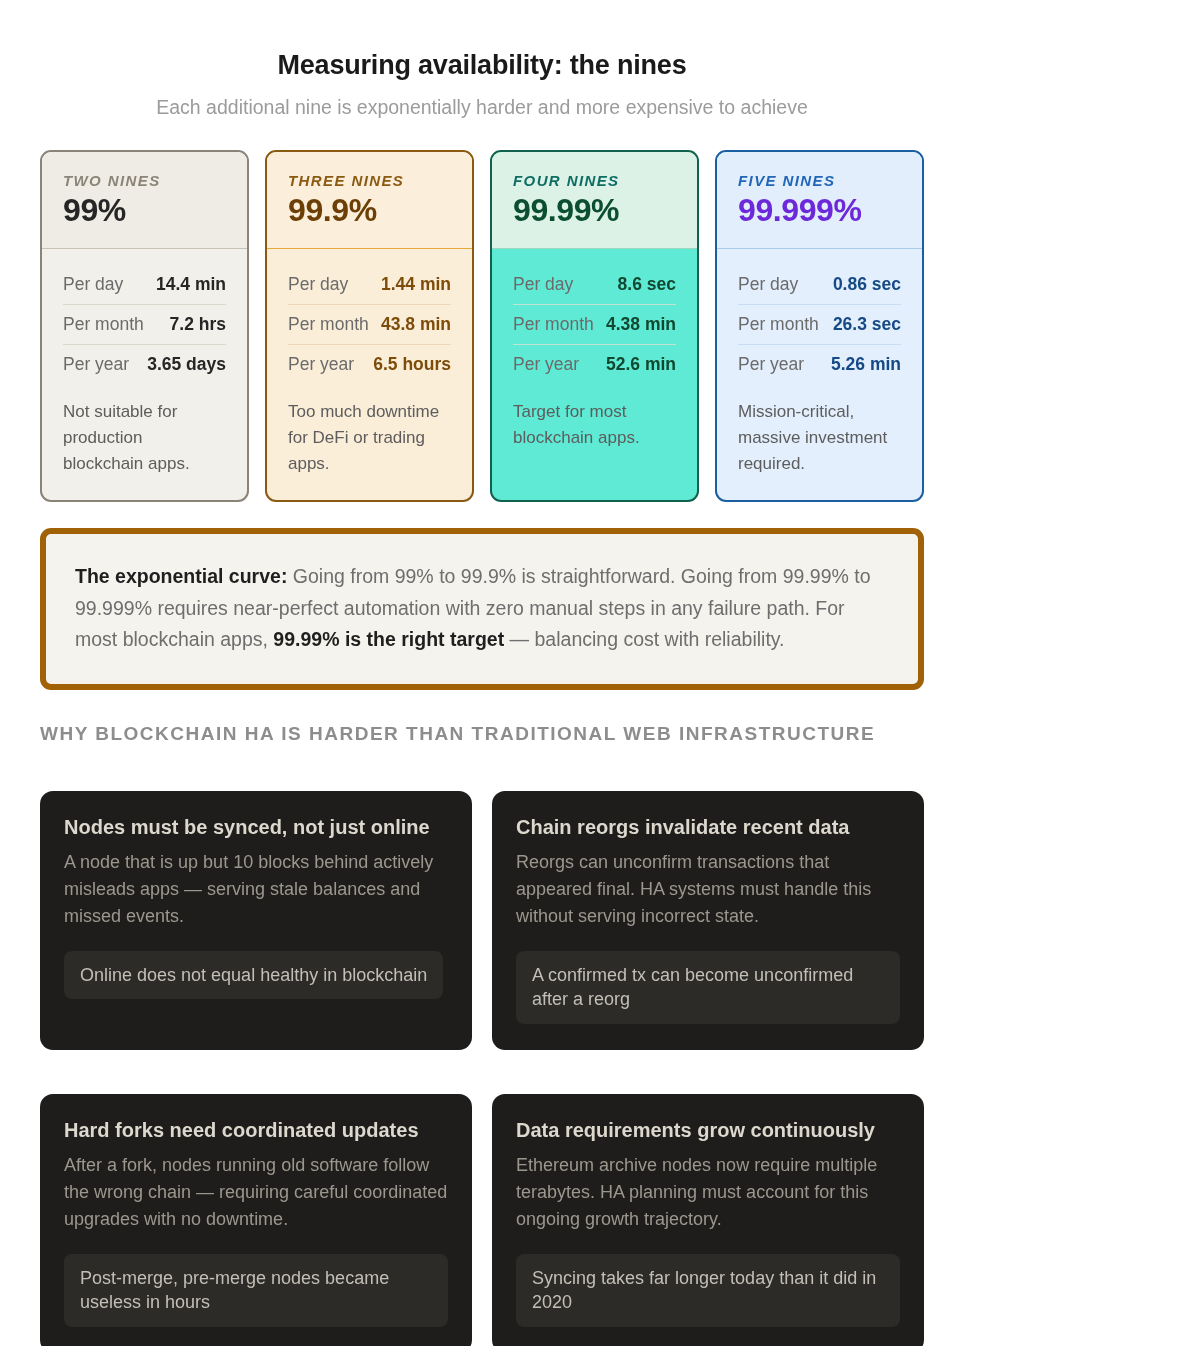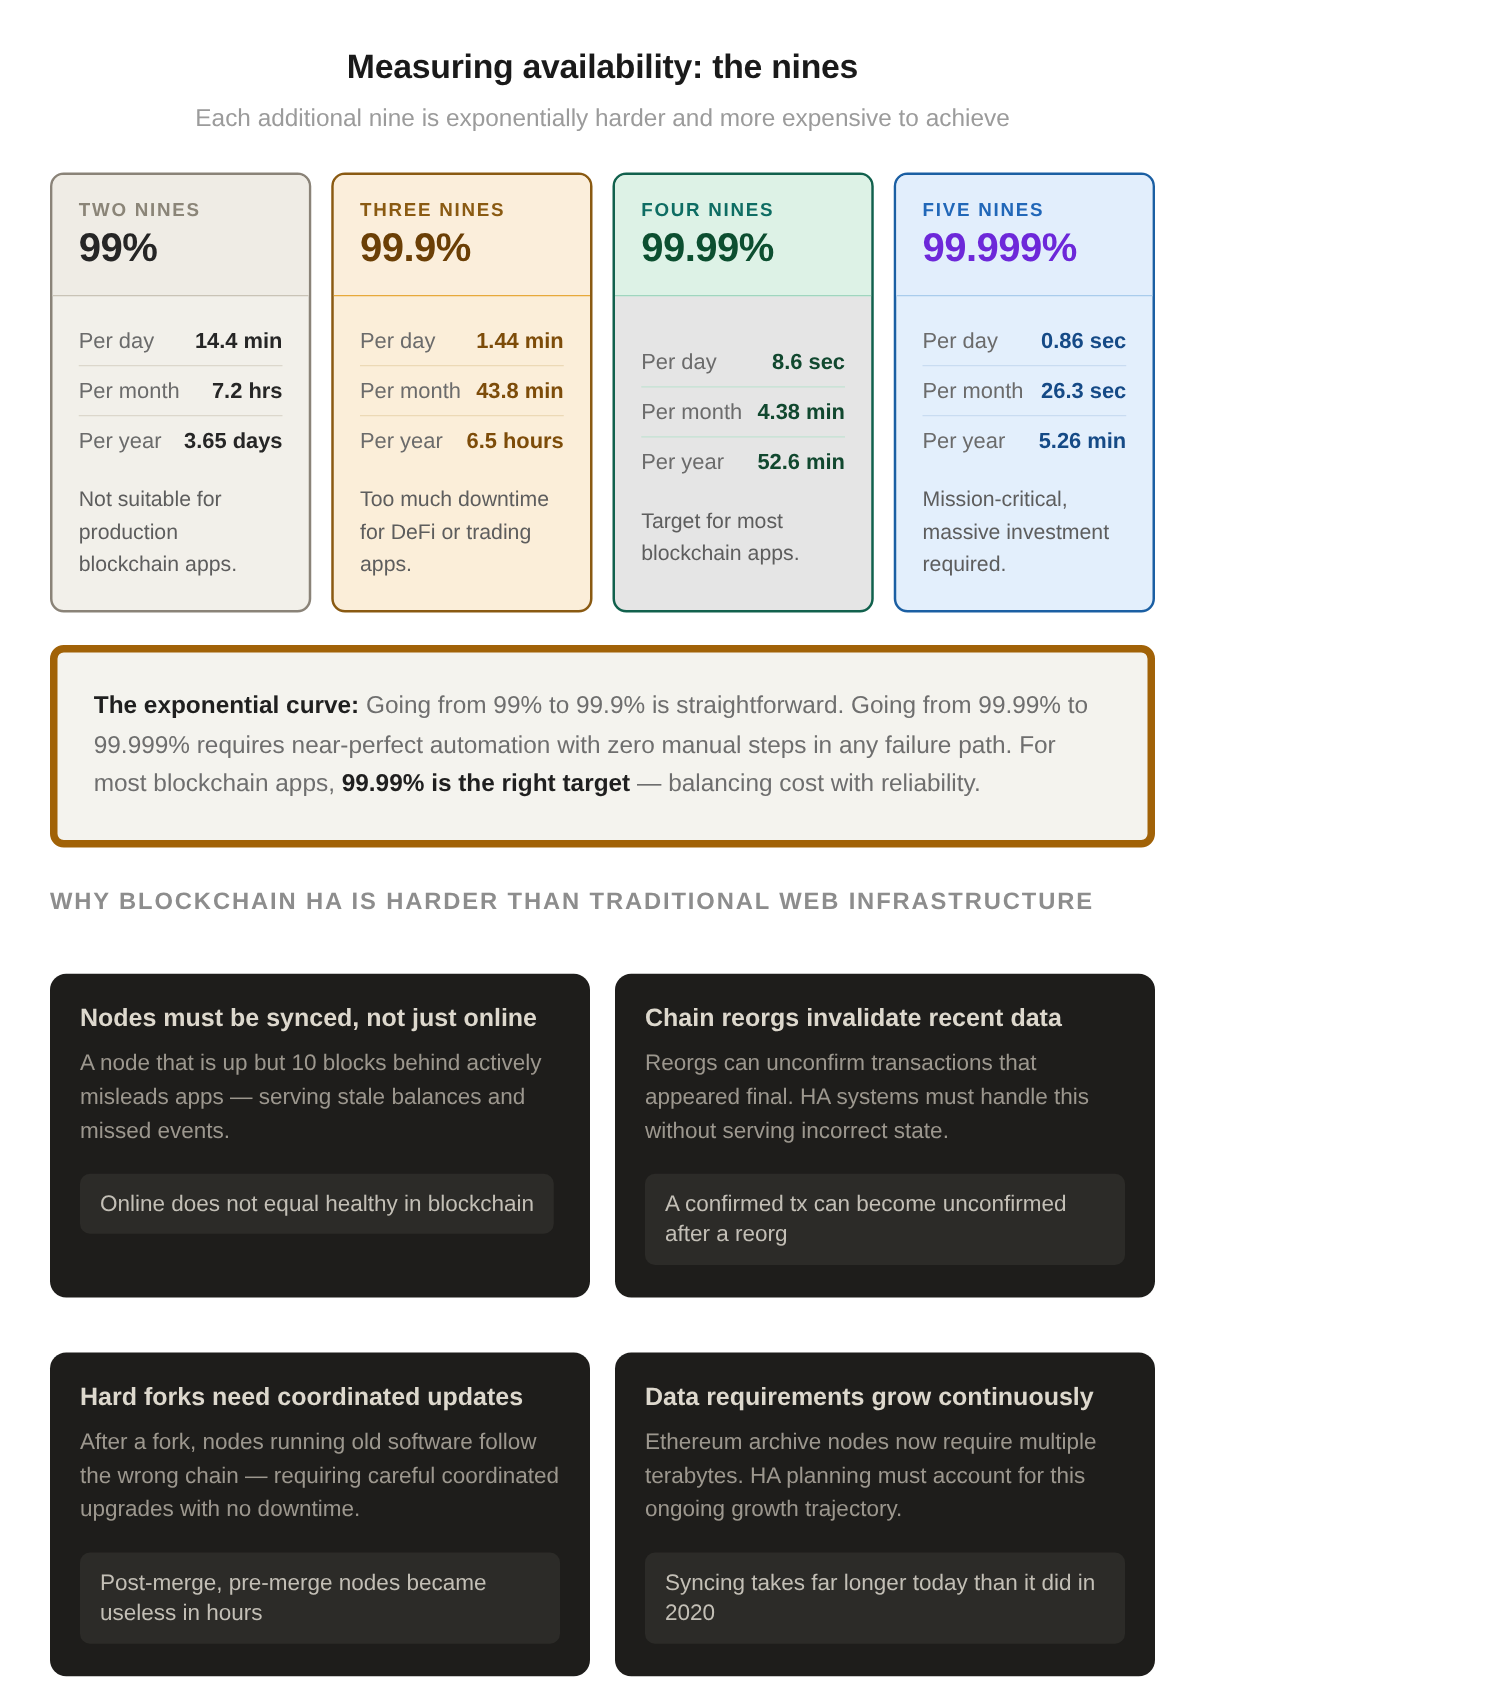--- a/index.html
+++ b/index.html
@@ -8,21 +8,21 @@
     width: 1200px;
     height: 1346px;
     background: #ffffff;
     font-family: "Liberation Sans", sans-serif;
     -webkit-font-smoothing: antialiased;
   }
 
   .page {
     width: 964px;
     height: 1346px;
-    padding: 0 40px;
+    padding: 12px 40px;
     position: relative;
     overflow: hidden;
   }
 
   
   .header { text-align: center; padding-top: 38px; }
 
   .page-title {
     font-size: 27px;
     font-weight: bold;
@@ -59,20 +59,21 @@
     padding: 20px 21px 19px 21px;
     border-bottom-width: 1px;
     border-bottom-style: solid;
   }
 
   .nine-tier {
     font-size: 15px;
     font-weight: bold;
     letter-spacing: 1.4px;
     text-transform: uppercase;
+    font-style: italic;
   }
 
   .nine-pct {
     font-size: 32px;
     font-weight: bold;
     margin-top: 3px;
     letter-spacing: -0.4px;
   }
 
   .nine-body {
@@ -109,21 +110,21 @@
   .tier-two  .stat-value { color: #262626; }
   .tier-two  .stat-row + .stat-row { border-top-color: #dcd7cc; }
 
   .tier-three { background: #fbeed9; border-color: #8a5a12; }
   .tier-three .nine-head { background: #fbeedb; border-bottom-color: #e7a93b; }
   .tier-three .nine-tier { color: #8a5a12; }
   .tier-three .nine-pct { color: #6b3f06; }
   .tier-three .stat-value { color: #7d4c09; }
   .tier-three .stat-row + .stat-row { border-top-color: #ecd9b6; }
 
-  .tier-four { background: #e5e5e5; border-color: #11614d; gap: 17px; }
+  .tier-four { background: #5eead4; border-color: #11614d; }
   .tier-four .nine-head { background: #ddf2e6; border-bottom-color: #9fd6bf; }
   .tier-four .nine-tier { color: #0e6d63; }
   .tier-four .nine-pct { color: #0c4f30; }
   .tier-four .stat-value { color: #11482f; }
   .tier-four .stat-row + .stat-row { border-top-color: #c2e2d2; }
 
   .tier-five { background: #e3effc; border-color: #1b5fa3; }
   .tier-five .nine-head { background: #e2eefc; border-bottom-color: #a9ccec; }
   .tier-five .nine-tier { color: #2167b8; }
   .tier-five .nine-pct { color: #6d28d9; }

